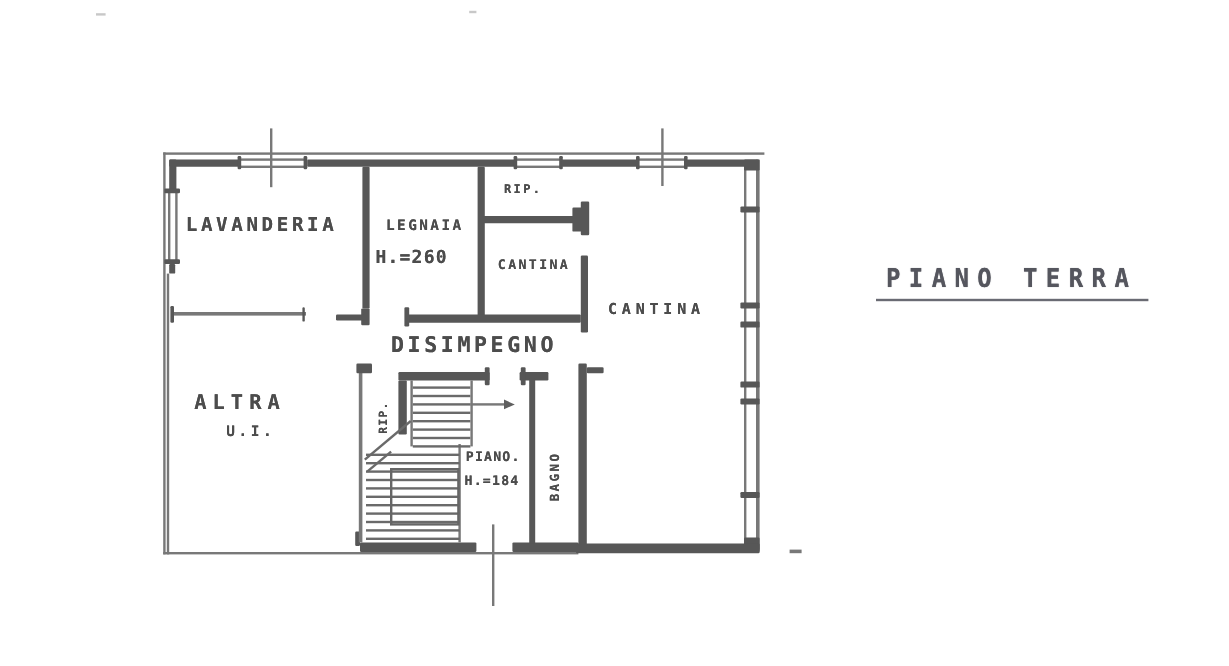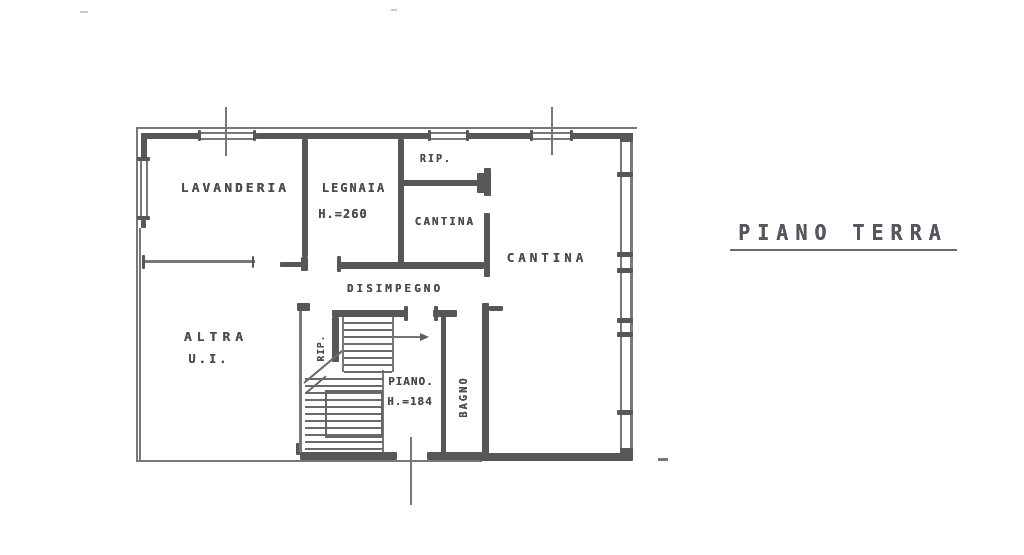--- a/index.html
+++ b/index.html
@@ -147,28 +147,28 @@
       <div class="tr" style="left: 305px; top: 434px; width: 78px; height: 2px;"></div>
       <div class="tr" style="left: 305px; top: 441px; width: 78px; height: 2px;"></div>
       <div class="tr" style="left: 305px; top: 448px; width: 78px; height: 2px;"></div>
     </div>
   <div class="box" style="left:325px;top:390px;width:54px;height:44px"></div>
   <div class="diag" style="left:304px;top:382px;width:50px;transform:rotate(-40deg)"></div>
   <div class="diag" style="left:306px;top:392px;width:26px;transform:rotate(-40deg)"></div>
   <div class="t" style="left:392px;top:336px;width:30px;height:2px"></div>
   <div class="arrowhead" style="left:420px;top:333px"></div>
 
-  <div class="lbl" style="left:235px;top:187px;font-size:13px;letter-spacing:3px">LAVANDERIA</div>
+  <div class="lbl" style="left:218px;top:187px;font-size:16px;letter-spacing:3px">LAVANDERIA</div>
   <div class="lbl" style="left:354px;top:188px;font-size:12px;letter-spacing:2px">LEGNAIA</div>
-  <div class="lbl" style="left:343px;top:214px;font-size:12px;letter-spacing:1px">H.=260</div>
+  <div class="lbl" style="left:343px;top:214px;font-size:15px;letter-spacing:1px">H.=260</div>
   <div class="lbl" style="left:436px;top:158px;font-size:10px;letter-spacing:2px">RIP.</div>
   <div class="lbl" style="left:445px;top:221px;font-size:11px;letter-spacing:2px">CANTINA</div>
   <div class="lbl" style="left:547px;top:257px;font-size:12.5px;letter-spacing:4px">CANTINA</div>
-  <div class="lbl" style="left:395px;top:288px;font-size:11px;letter-spacing:3px">DISIMPEGNO</div>
-  <div class="lbl" style="left:216px;top:336px;font-size:13px;letter-spacing:5px">ALTRA</div>
+  <div class="lbl" style="left:395px;top:288px;font-size:18px;letter-spacing:3px">DISIMPEGNO</div>
+  <div class="lbl" style="left:200px;top:336px;font-size:17px;letter-spacing:5px">ALTRA</div>
   <div class="lbl" style="left:209px;top:359px;font-size:12px;letter-spacing:3px">U.I.</div>
   <div class="lbl vert" style="left:320px;top:348px;font-size:9.5px;letter-spacing:1px">RIP.</div>
   <div class="lbl" style="left:411px;top:381px;font-size:11px;letter-spacing:1px">PIANO.</div>
   <div class="lbl" style="left:410px;top:401px;font-size:11px;letter-spacing:1px">H.=184</div>
   <div class="lbl vert" style="left:463px;top:397px;font-size:10.5px;letter-spacing:2px">BAGNO</div>
 
   <div class="title-lbl" style="left:843px;top:232px">PIANO TERRA</div>
   <div class="t" style="left:730px;top:249px;width:227px;height:2px;background:#6a6b73"></div>
 
   <div class="speck" style="left:80px;top:11px;width:8px;height:2px"></div>

